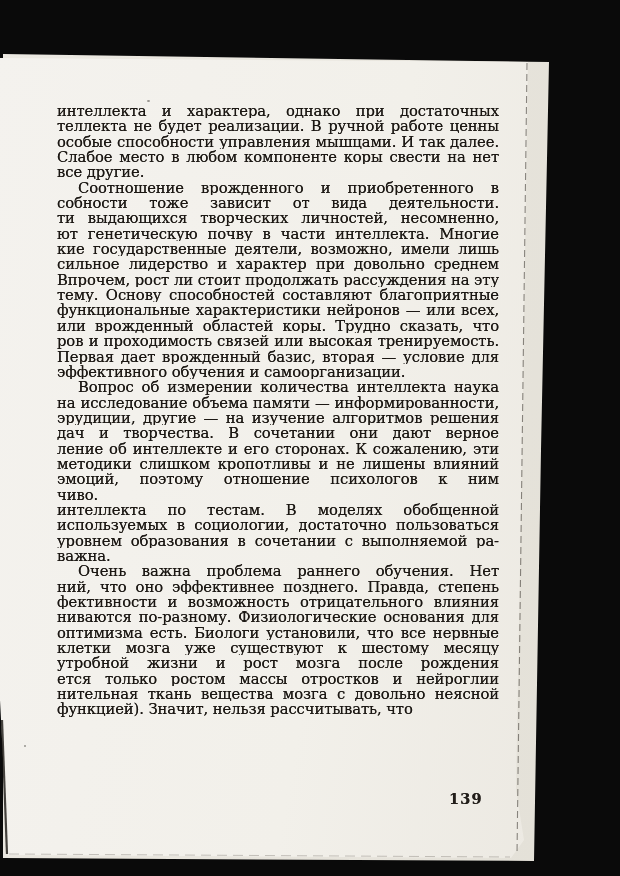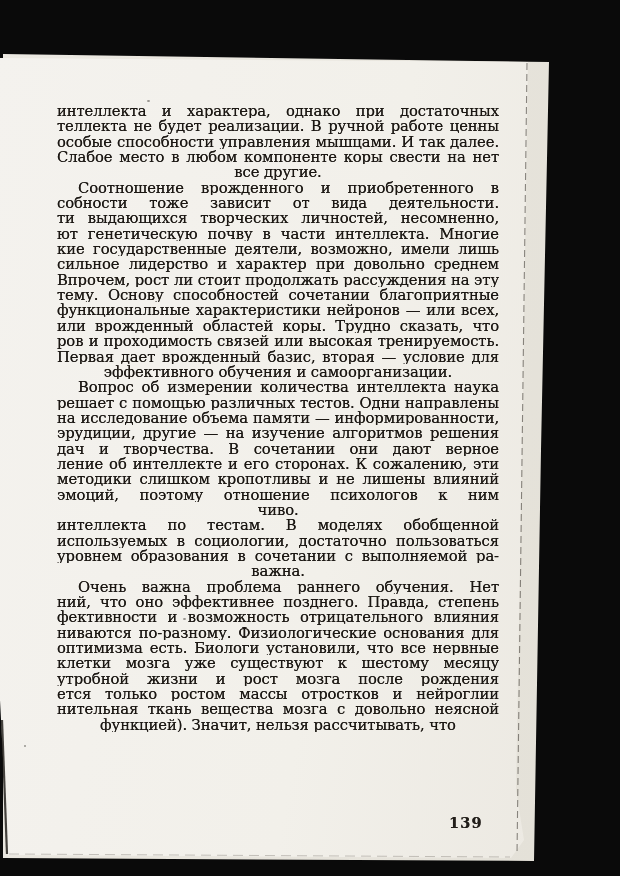--- a/index.html
+++ b/index.html
@@ -33,26 +33,26 @@
     text-shadow: 0 0 0.4px rgba(27,23,19,0.85);
   }
   .line {
     height: 15.35px;
     line-height: 15.35px;
     overflow: hidden;
     text-align: justify;
     white-space: normal;
   }
   .line::after { content: ""; display: inline-block; width: 100%; height: 0; }
-  .line.last { text-align: center; }
+  .line.last { text-align: left; }
   .line.last::after { content: none; }
   .line.indent { text-indent: 21px; }
   .page-number {
     position: absolute;
-    left: 449px; top: 814px;
+    left: 449px; top: 790px;
     color: #221e1a;
     font-size: 14.5px;
     font-weight: bold;
     letter-spacing: 1.2px;
     text-shadow: 0 0 0.4px rgba(27,23,19,0.8);
   }
   
   .speck { position: absolute; background: rgba(60,55,50,0.5); border-radius: 50%; }
 </style>
 </head>
@@ -70,28 +70,27 @@
         <div class="line">особые способности управления мышцами. И так далее.</div>
         <div class="line">Слабое место в любом компоненте коры свести на нет</div>
         <div class="line last">все другие.</div>
         <div class="line indent">Соотношение врожденного и приобретенного в дееспо-</div>
         <div class="line">собности тоже зависит от вида деятельности. Способнос-</div>
         <div class="line">ти выдающихся творческих личностей, несомненно, име-</div>
         <div class="line">ют генетическую почву в части интеллекта. Многие вели-</div>
         <div class="line">кие государственные деятели, возможно, имели лишь</div>
         <div class="line">сильное лидерство и характер при довольно среднем уме.</div>
         <div class="line">Впрочем, рост ли стоит продолжать рассуждения на эту</div>
-        <div class="line">тему. Основу способностей сочетании благоприятные</div>
+        <div class="line">тему. Основу способностей составляют благоприятные</div>
         <div class="line">функциональные характеристики нейронов — или всех,</div>
         <div class="line">или врожденный областей коры. Трудно сказать, что важ-</div>
         <div class="line">ров и проходимость связей или высокая тренируемость.</div>
         <div class="line">Первая дает врожденный базис, вторая — условие для</div>
         <div class="line last">эффективного обучения и самоорганизации.</div>
         <div class="line indent">Вопрос об измерении количества интеллекта наука</div>
-        <div class="line">решает с помощью различных тестов. Одни направлены</div>
         <div class="line">на исследование объема памяти — информированности,</div>
         <div class="line">эрудиции, другие — на изучение алгоритмов решения за-</div>
         <div class="line">дач и творчества. В сочетании они дают верное представ-</div>
         <div class="line">ление об интеллекте и его сторонах. К сожалению, эти</div>
         <div class="line">методики слишком кропотливы и не лишены влияний</div>
         <div class="line">эмоций, поэтому отношение психологов к ним противоре-</div>
         <div class="line last">чиво.</div>
         <div class="line">интеллекта по тестам. В моделях обобщенной личности,</div>
         <div class="line">используемых в социологии, достаточно пользоваться</div>
         <div class="line">уровнем образования в сочетании с выполняемой ра-</div>

